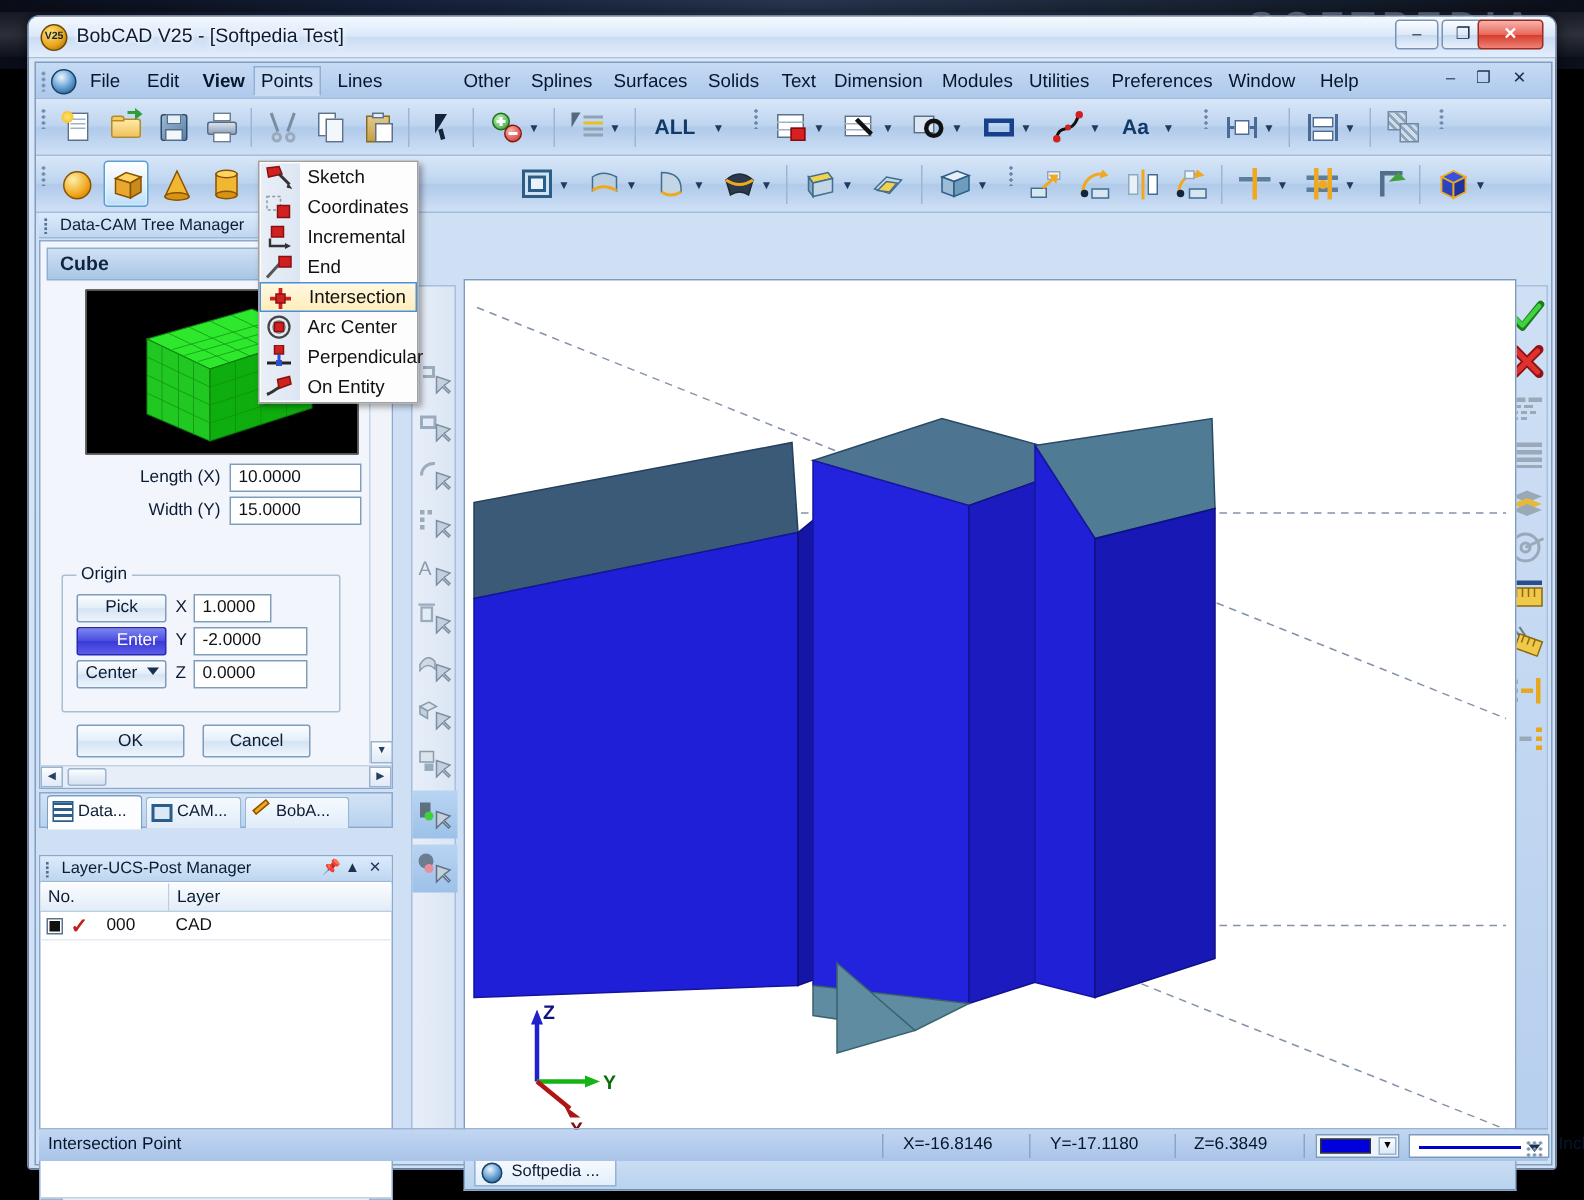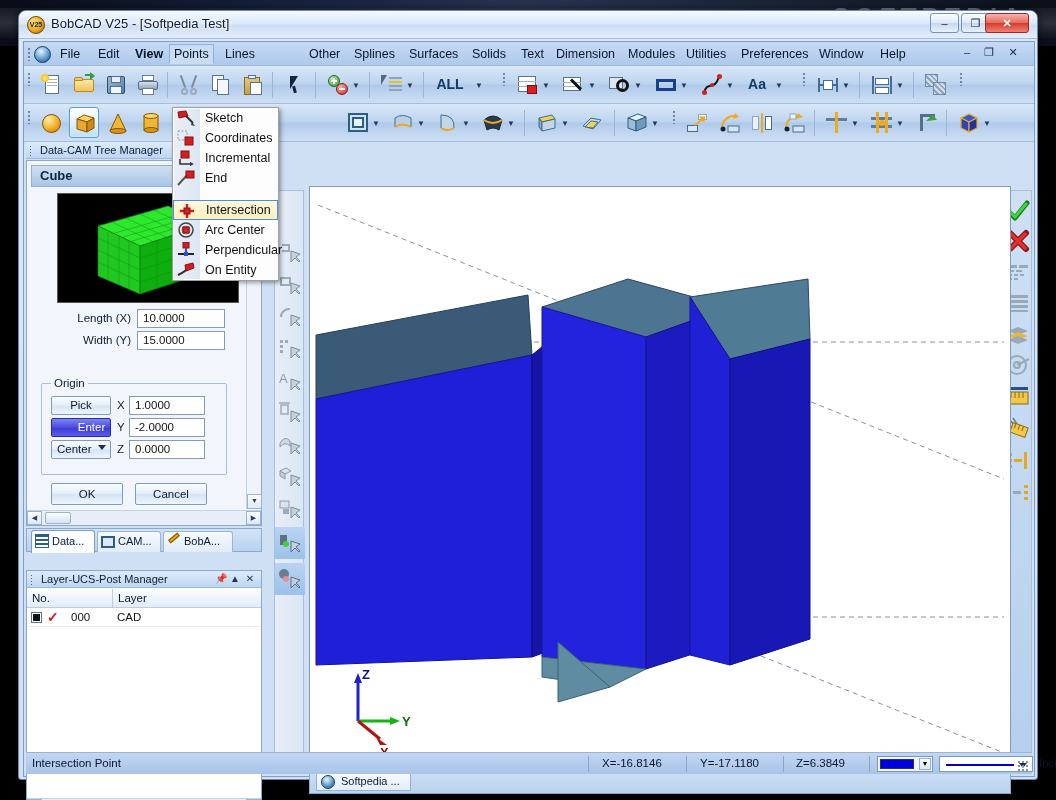--- a/index.html
+++ b/index.html
@@ -176,21 +176,21 @@
     position:absolute; left:4px; top:4px; width:222px; height:22px;
     background: linear-gradient(180deg,#cfe0f3,#a9c6e6);
     border:1px solid #8fb0d4;
     font-size:13px; font-weight:bold; color:#11243f;
     line-height:20px; padding-left:8px;
   }
   #cubepreview {
     position:absolute; left:30px; top:32px; width:182px; height:110px;
     background:#000; border:1px solid #555;
   }
-  .fldrow { position:absolute; left:0; width:100%; height:21px; }
+  .fldrow { position:absolute; left:16px; width:100%; height:21px; }
   .fld {
     position:absolute; height:19px;
     background:#fff; border:1px solid #7f9db9;
     font-size:11.5px; color:#111; line-height:17px; padding-left:5px;
   }
   .grpbox {
     position:absolute; border:1px solid #a9bdd4; border-radius:2px;
   }
   .grplab {
     position:absolute; font-size:11.5px; color:#0c1b33; background:#f2f6fc;
@@ -370,21 +370,20 @@
   }
   .dditem {
     position:relative; height:20px; line-height:20px;
     font-size:12.5px; color:#111; padding-left:32px;
     z-index:2;
   }
   .dditem.hi {
     background: linear-gradient(180deg,#fff8e1,#ffeeba);
     border:1px solid #4a90d9;
     line-height:18px;
-    margin-top:12px;
   }
   .ddico { position:absolute; left:4px; top:2px; width:18px; height:16px; }
 </style>
 </head>
 <body>
 
 <div id="desktop">
   <div id="wallpaper">
     <div class="streak"></div>
     <div class="wm">SOFTPEDIA</div>
@@ -841,21 +840,21 @@
         <div class="grplab" style="left:24px;top:216px;">Origin</div>
 
         <div class="btn3d" style="left:24px;top:235px;width:60px;">Pick</div>
         <div class="btn3d hot" style="left:24px;top:257px;width:60px;">Enter</div>
         <div class="combo" style="left:24px;top:279px;width:60px;">
           <span>Center</span>
           <i class="ca"></i>
         </div>
 
         <div style="position:absolute;left:90px;top:235px;font-size:11.5px;color:#0c1b33;line-height:19px;">X</div>
-        <div class="fld" style="left:102px;top:235px;width:76px;">1.0000</div>
+        <div class="fld" style="left:102px;top:235px;width:52px;">1.0000</div>
         <div style="position:absolute;left:90px;top:257px;font-size:11.5px;color:#0c1b33;line-height:19px;">Y</div>
         <div class="fld" style="left:102px;top:257px;width:76px;">-2.0000</div>
         <div style="position:absolute;left:90px;top:279px;font-size:11.5px;color:#0c1b33;line-height:19px;">Z</div>
         <div class="fld" style="left:102px;top:279px;width:76px;">0.0000</div>
 
         <div class="btn3d" style="left:24px;top:322px;width:72px;height:22px;line-height:20px;">OK</div>
         <div class="btn3d" style="left:108px;top:322px;width:72px;height:22px;line-height:20px;">Cancel</div>
 
         <div class="vscroll" style="right:0;top:0;bottom:16px;">
           <div class="tr" style="top:0;">▲</div>

